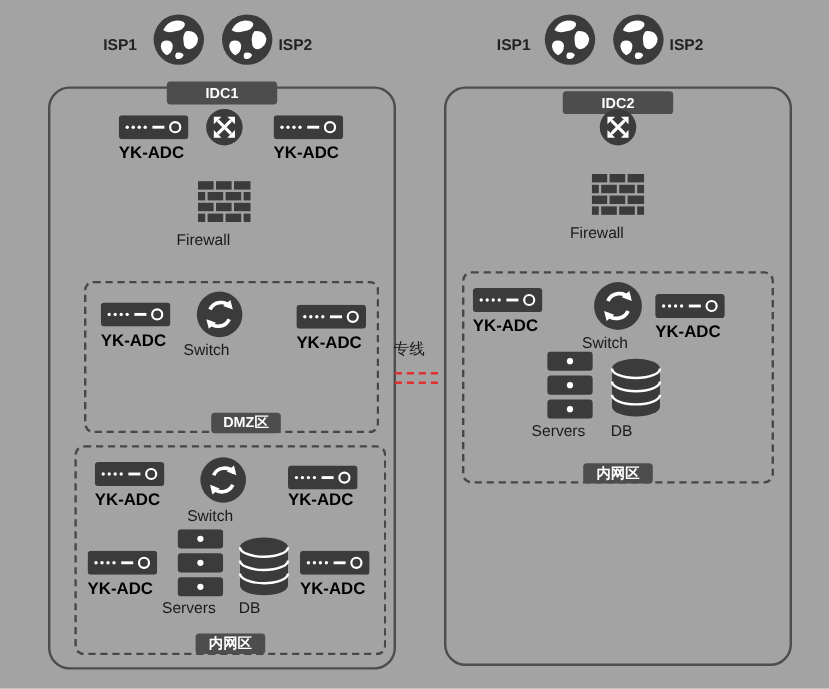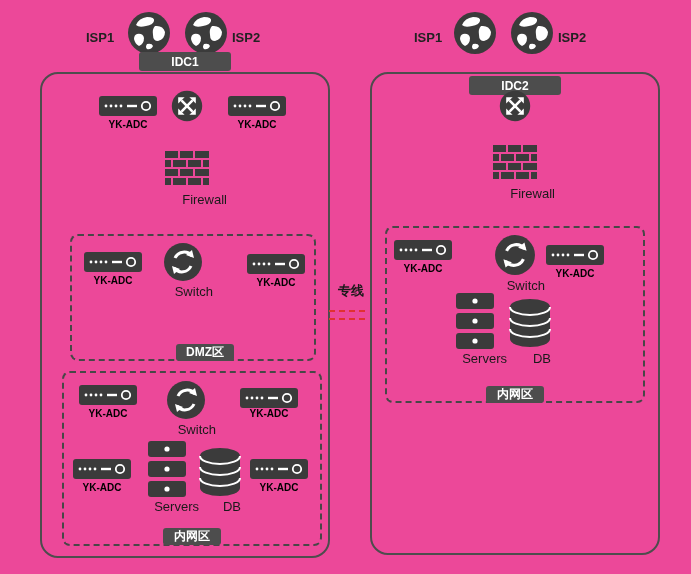--- a/index.html
+++ b/index.html
@@ -1,25 +1,25 @@
 <!DOCTYPE html>
 <html><head>
 <meta charset="utf-8">
 <style>
   * { margin:0; padding:0; box-sizing:border-box; }
   html,body { background:#fff; }
   body { font-family:"Liberation Sans","DejaVu Sans",sans-serif; color:#1a1a1a; }
-  .canvas { position:relative; width:691px; height:574px; background:#ec4899; overflow:hidden; }
+  .canvas { position:relative; width:691px; height:574px; background:#a3a3a3; overflow:hidden; }
   .abs { position:absolute; }
   .idc-box { border:2px solid #4d4d4d; border-radius:18px; background:transparent; }
   .zone-box { border:2px dashed #474747; border-radius:8px; }
   .badge { background:#4d4d4d; color:#fff; font-weight:bold; font-size:12px;
            display:flex; align-items:center; justify-content:center; border-radius:3px; }
-  .adc-label { font-size:10px; font-weight:bold; width:58px; text-align:center; color:#000; }
-  .dev-label { font-size:13px; text-align:right; color:#1a1a1a; }
+  .adc-label { font-size:14px; font-weight:bold; width:58px; text-align:left; color:#000; }
+  .dev-label { font-size:13px; text-align:left; color:#1a1a1a; }
   .isp { font-size:13px; font-weight:600; color:#222; }
   .red-dash { height:0; border-top:2px dashed #e03131; }
   svg.icon { display:block; }
 </style>
 </head>
 <body>
 
 <svg width="0" height="0" style="position:absolute" aria-hidden="true">
   <defs>
     <symbol id="sym-globe" viewBox="0 0 44 44">
@@ -107,21 +107,21 @@
   <div class="abs isp" style="left:86px;top:30px;">ISP1</div>
   <svg class="abs icon" style="left:127px;top:11px;width:44px;height:44px">
       <use href="#sym-globe"></use>
     </svg>
   <svg class="abs icon" style="left:184px;top:11px;width:44px;height:44px">
       <use href="#sym-globe"></use>
     </svg>
   <div class="abs isp" style="left:232px;top:30px;">ISP2</div>
 
   <div class="abs idc-box" style="left:40px;top:72px;width:290px;height:486px"></div>
-  <div class="abs badge" style="left:139px;top:52px;width:92px;height:19px">IDC1</div>
+  <div class="abs badge" style="left:139px;top:68px;width:92px;height:19px">IDC1</div>
 
   <svg class="abs icon" style="left:99px;top:96px;width:58px;height:20px">
       <use href="#sym-adc"></use>
     </svg>
   <svg class="abs icon" style="left:171px;top:90px;width:32px;height:32px">
       <use href="#sym-router"></use>
     </svg>
   <svg class="abs icon" style="left:228px;top:96px;width:58px;height:20px">
       <use href="#sym-adc"></use>
     </svg>
@@ -173,21 +173,21 @@
     </svg>
   <svg class="abs icon" style="left:250px;top:459px;width:58px;height:20px">
       <use href="#sym-adc"></use>
     </svg>
   <div class="abs adc-label" style="left:73px;top:482px">YK-ADC</div>
   <div class="abs dev-label" style="left:135px;top:499px;width:64px">Servers</div>
   <div class="abs dev-label" style="left:199px;top:499px;width:42px">DB</div>
   <div class="abs adc-label" style="left:250px;top:482px">YK-ADC</div>
   <div class="abs badge" style="left:163px;top:528px;width:58px;height:17px">内网区</div>
 
-  <div class="abs dev-label" style="left:328px;top:282px;width:36px;font-weight:700">专线</div>
+  <div class="abs dev-label" style="left:328px;top:282px;width:36px;font-weight:400">专线</div>
   <div class="abs red-dash" style="left:329px;top:310px;width:36px"></div>
   <div class="abs red-dash" style="left:329px;top:318px;width:36px"></div>
 
   <div class="abs isp" style="left:414px;top:30px;">ISP1</div>
   <svg class="abs icon" style="left:453px;top:11px;width:44px;height:44px">
       <use href="#sym-globe"></use>
     </svg>
   <svg class="abs icon" style="left:510px;top:11px;width:44px;height:44px">
       <use href="#sym-globe"></use>
     </svg>

